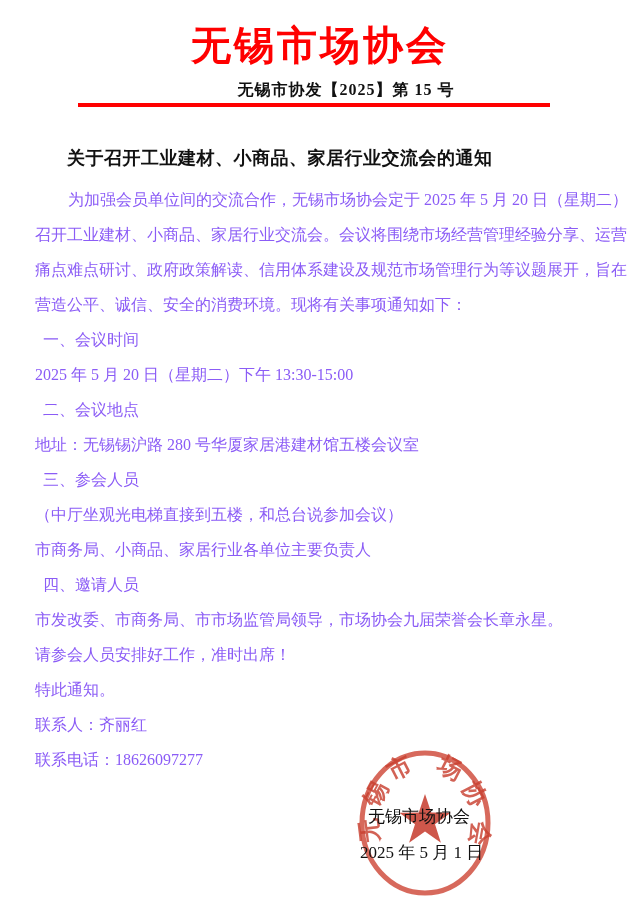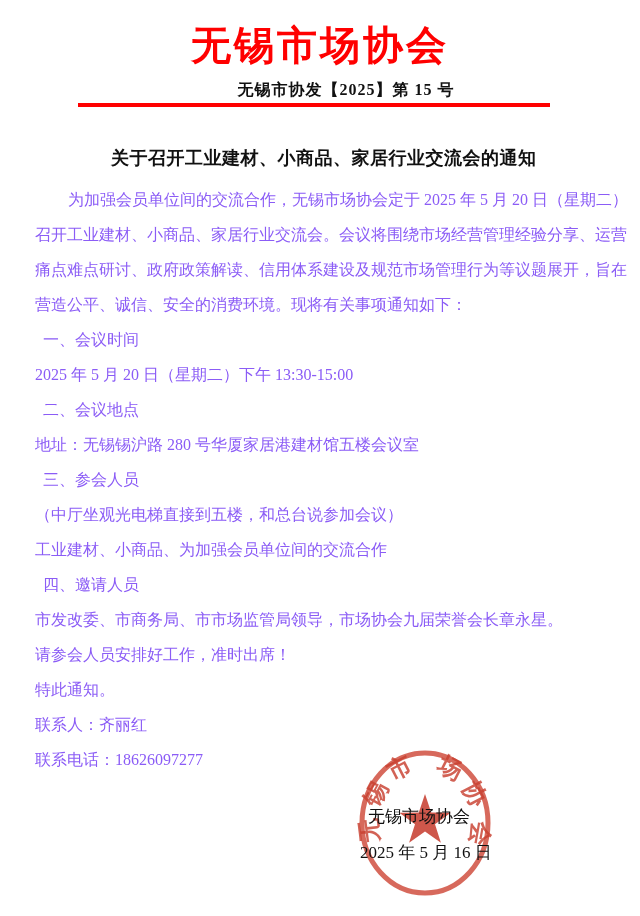--- a/index.html
+++ b/index.html
@@ -23,21 +23,21 @@
     font-size:16px;font-weight:bold;color:#111;
     letter-spacing:1px;white-space:nowrap;padding-left:26px;
   }
   .red-rule{
     position:absolute;top:103px;left:78px;
     width:472px;height:4px;background:#ff0000;
   }
   .notice-heading{
     position:absolute;top:146px;left:67px;
     font-size:18px;font-weight:bold;color:#111;
-    letter-spacing:0.5px;white-space:nowrap;line-height:24px;margin-left:44px;
+    letter-spacing:0.5px;white-space:nowrap;line-height:24px;
   }
   .body-lines{
     position:absolute;top:182px;left:35px;right:20px;
   }
   .line{
     height:35px;line-height:35px;
     font-size:16px;color:#8b5cf6;
     white-space:nowrap;overflow:visible;
   }
   .indent-2{padding-left:33px;}
@@ -79,36 +79,36 @@
     <div class="line indent-2">为加强会员单位间的交流合作，无锡市场协会定于 2025 年 5 月 20 日（星期二）</div>
     <div class="line">召开工业建材、小商品、家居行业交流会。会议将围绕市场经营管理经验分享、运营</div>
     <div class="line">痛点难点研讨、政府政策解读、信用体系建设及规范市场管理行为等议题展开，旨在</div>
     <div class="line">营造公平、诚信、安全的消费环境。现将有关事项通知如下：</div>
     <div class="line indent-1">一、会议时间</div>
     <div class="line">2025 年 5 月 20 日（星期二）下午 13:30-15:00</div>
     <div class="line indent-1">二、会议地点</div>
     <div class="line">地址：无锡锡沪路 280 号华厦家居港建材馆五楼会议室</div>
     <div class="line indent-1">三、参会人员</div>
     <div class="line">（中厅坐观光电梯直接到五楼，和总台说参加会议）</div>
-    <div class="line">工业建材、小商品、为加强会员单位间的交流合作</div>
+    <div class="line">市商务局、小商品、家居行业各单位主要负责人</div>
     <div class="line indent-1">四、邀请人员</div>
     <div class="line">市发改委、市商务局、市市场监管局领导，市场协会九届荣誉会长章永星。</div>
     <div class="line">请参会人员安排好工作，准时出席！</div>
     <div class="line">特此通知。</div>
     <div class="line">联系人：齐丽红</div>
     <div class="line">联系电话：18626097277</div>
   </div>
 
   <svg class="seal" viewBox="0 0 136 150" xmlns="http://www.w3.org/2000/svg">
     <ellipse cx="68" cy="75" rx="63" ry="70" fill="none" stroke="#cd4433" stroke-opacity="0.8" stroke-width="5"></ellipse>
     <polygon points="68,46 74.2,64.5 93.7,64.7 78,76.2 83.9,94.8 68,83.5 52.1,94.8 58,76.2 42.3,64.7 61.8,64.5" fill="#c5392b" fill-opacity="0.85"></polygon>
     <text class="seal-char" text-anchor="middle" dominant-baseline="central" transform="translate(12.4,82.6) rotate(-97)">无</text>
     <text class="seal-char" text-anchor="middle" dominant-baseline="central" transform="translate(18.6,45.9) rotate(-62)">锡</text>
     <text class="seal-char" text-anchor="middle" dominant-baseline="central" transform="translate(42.6,19.8) rotate(-27)">市</text>
     <text class="seal-char" text-anchor="middle" dominant-baseline="central" transform="translate(93.4,19.8) rotate(27)">场</text>
     <text class="seal-char" text-anchor="middle" dominant-baseline="central" transform="translate(117.4,45.9) rotate(62)">协</text>
     <text class="seal-char" text-anchor="middle" dominant-baseline="central" transform="translate(123.2,85.8) rotate(100)">会</text>
   </svg>
 
   <div class="sig-org">无锡市场协会</div>
-  <div class="sig-date">2025 年 5 月 16 日</div>
+  <div class="sig-date">2025 年 5 月 1 日</div>
 
 </div>
 
 </body></html>

